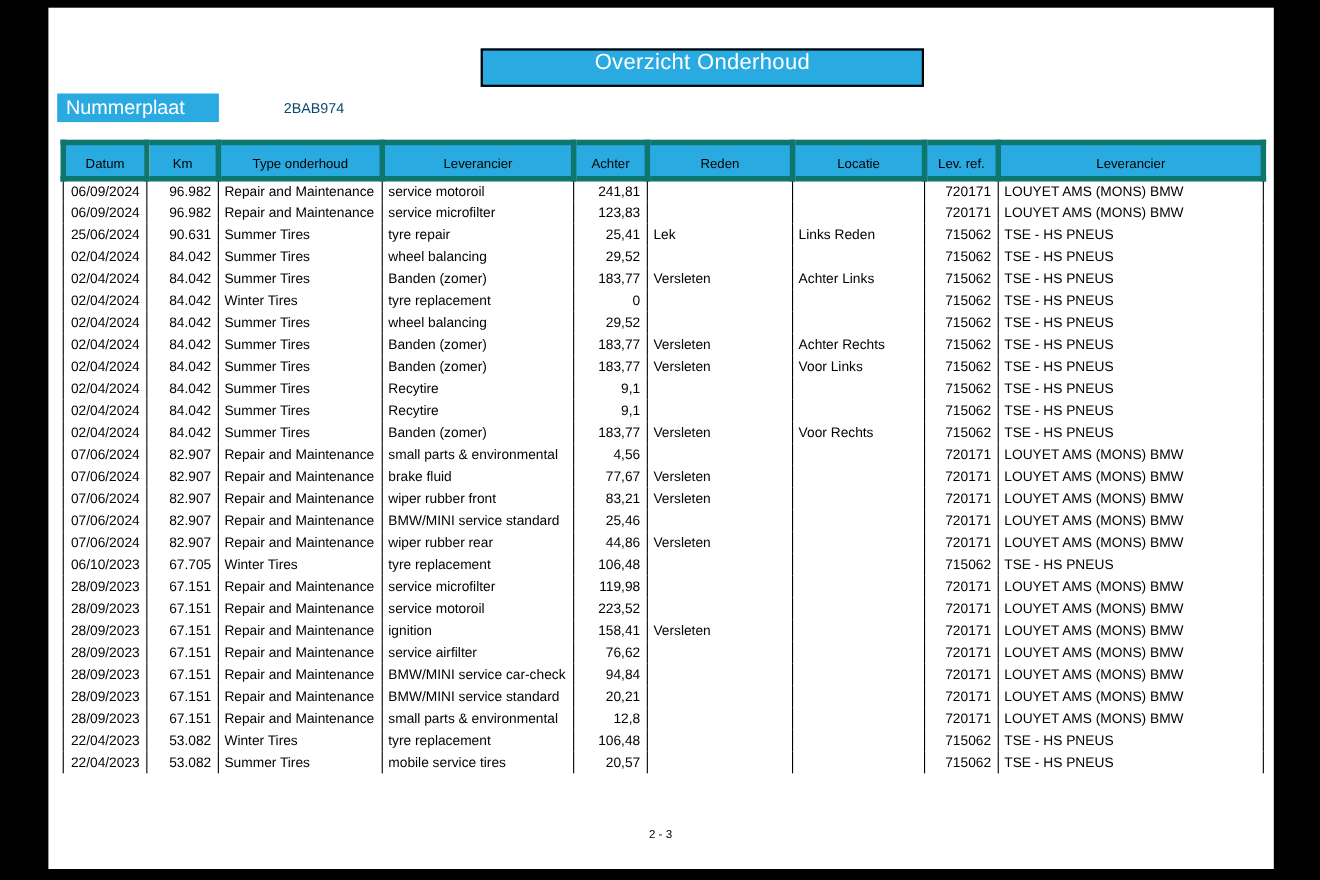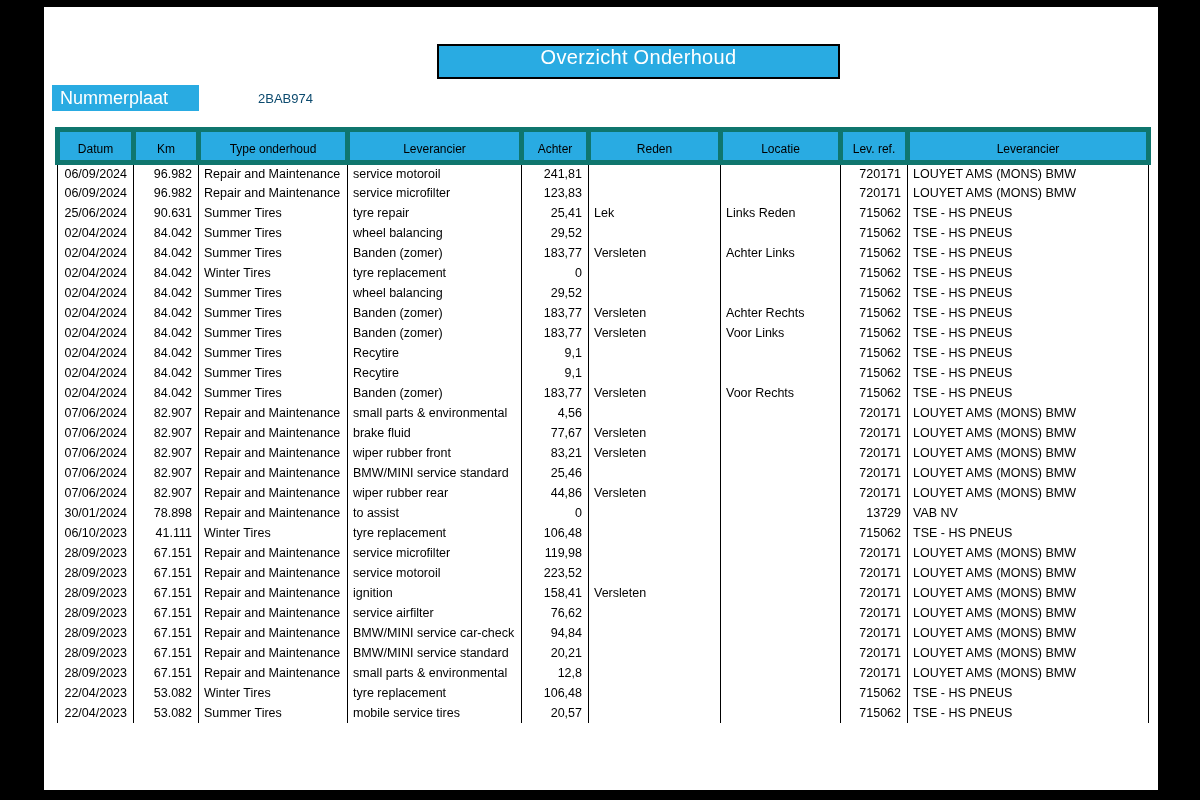--- a/index.html
+++ b/index.html
@@ -269,33 +269,22 @@
             <td class="al-right">82.907</td>
             <td class="al-left">Repair and Maintenance</td>
             <td class="al-left">wiper rubber rear</td>
             <td class="al-right">44,86</td>
             <td class="al-left">Versleten</td>
             <td class="al-left"></td>
             <td class="al-right">720171</td>
             <td class="al-left">LOUYET AMS (MONS) BMW</td>
           </tr>
           <tr>
-            <td class="al-right">30/01/2024</td>
-            <td class="al-right">78.898</td>
-            <td class="al-left">Repair and Maintenance</td>
-            <td class="al-left">to assist</td>
-            <td class="al-right">0</td>
-            <td class="al-left"></td>
-            <td class="al-left"></td>
-            <td class="al-right">13729</td>
-            <td class="al-left">VAB NV</td>
-          </tr>
-          <tr>
             <td class="al-right">06/10/2023</td>
-            <td class="al-right">41.111</td>
+            <td class="al-right">67.705</td>
             <td class="al-left">Winter Tires</td>
             <td class="al-left">tyre replacement</td>
             <td class="al-right">106,48</td>
             <td class="al-left"></td>
             <td class="al-left"></td>
             <td class="al-right">715062</td>
             <td class="al-left">TSE - HS PNEUS</td>
           </tr>
           <tr>
             <td class="al-right">28/09/2023</td>
@@ -392,15 +381,16 @@
             <td class="al-left">mobile service tires</td>
             <td class="al-right">20,57</td>
             <td class="al-left"></td>
             <td class="al-left"></td>
             <td class="al-right">715062</td>
             <td class="al-left">TSE - HS PNEUS</td>
           </tr>
         </tbody>
     </table>
 
+    <div class="footer-page">2 - 3</div>
 
   </div>
 </div>
 
 </body></html>

